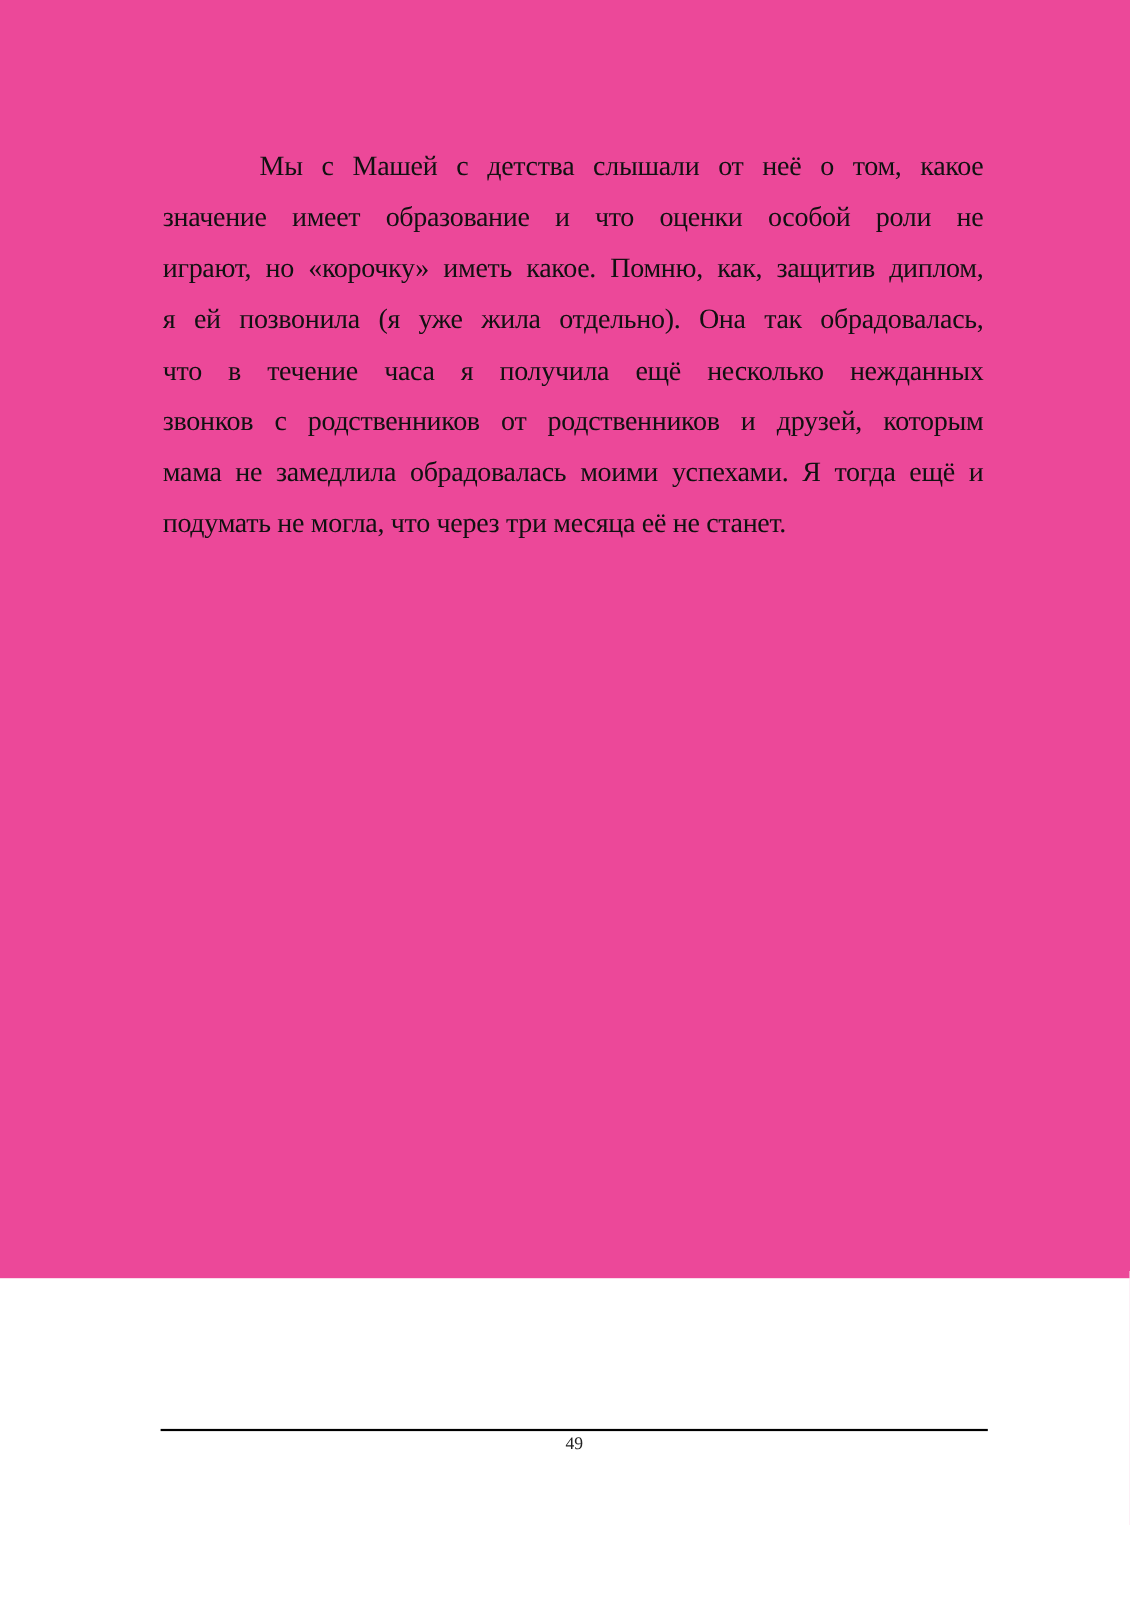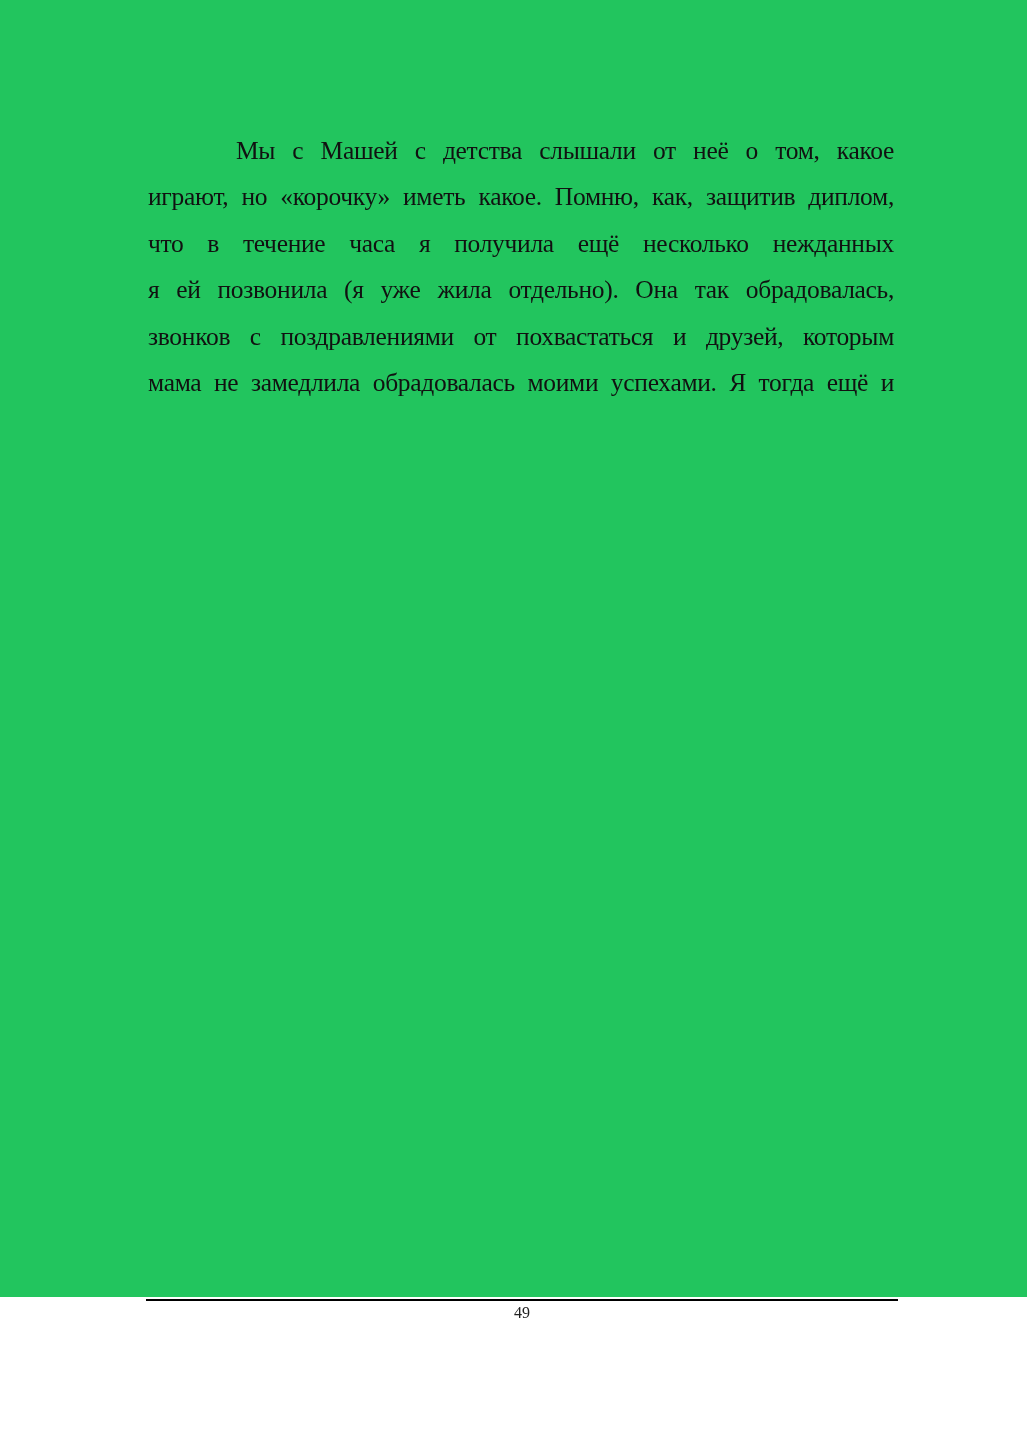--- a/index.html
+++ b/index.html
@@ -12,22 +12,22 @@
     height: 1454px;
     position: relative;
     overflow: hidden;
     font-family: "Liberation Serif", "DejaVu Serif", serif;
     color: #111111;
   }
   .page {
     position: absolute;
     left: 0; top: 0;
     width: 1027px;
-    height: 1297px;
-    background: #22c55e;
+    height: 1162px;
+    background: #ec4899;
   }
   .body-text {
     position: absolute;
     left: 148px;
     top: 128px;
     width: 746px;
     font-size: 25.5px;
     line-height: 46.4px;
     text-align: justify;
     text-align-last: left;
@@ -67,22 +67,24 @@
     line-height: 18px;
     color: #222222;
   }
 </style>
 </head>
 <body>
 
 <div class="page">
   <div class="body-text">
     <span class="line first">Мы с Машей с детства слышали от неё о том, какое</span>
+    <span class="line">значение имеет образование и что оценки особой роли не</span>
     <span class="line">играют, но «корочку» иметь какое. Помню, как, защитив диплом,</span>
+    <span class="line">я ей позвонила (я уже жила отдельно). Она так обрадовалась,</span>
     <span class="line">что в течение часа я получила ещё несколько нежданных</span>
-    <span class="line">я ей позвонила (я уже жила отдельно). Она так обрадовалась,</span>
-    <span class="line">звонков с поздравлениями от похвастаться и друзей, которым</span>
+    <span class="line">звонков с родственников от родственников и друзей, которым</span>
     <span class="line">мама не замедлила обрадовалась моими успехами. Я тогда ещё и</span>
+    <span class="line last">подумать не могла, что через три месяца её не станет.</span>
   </div>
 
   <div class="footer-rule"></div>
   <div class="page-number">49</div>
 </div>
 
 </body></html>

